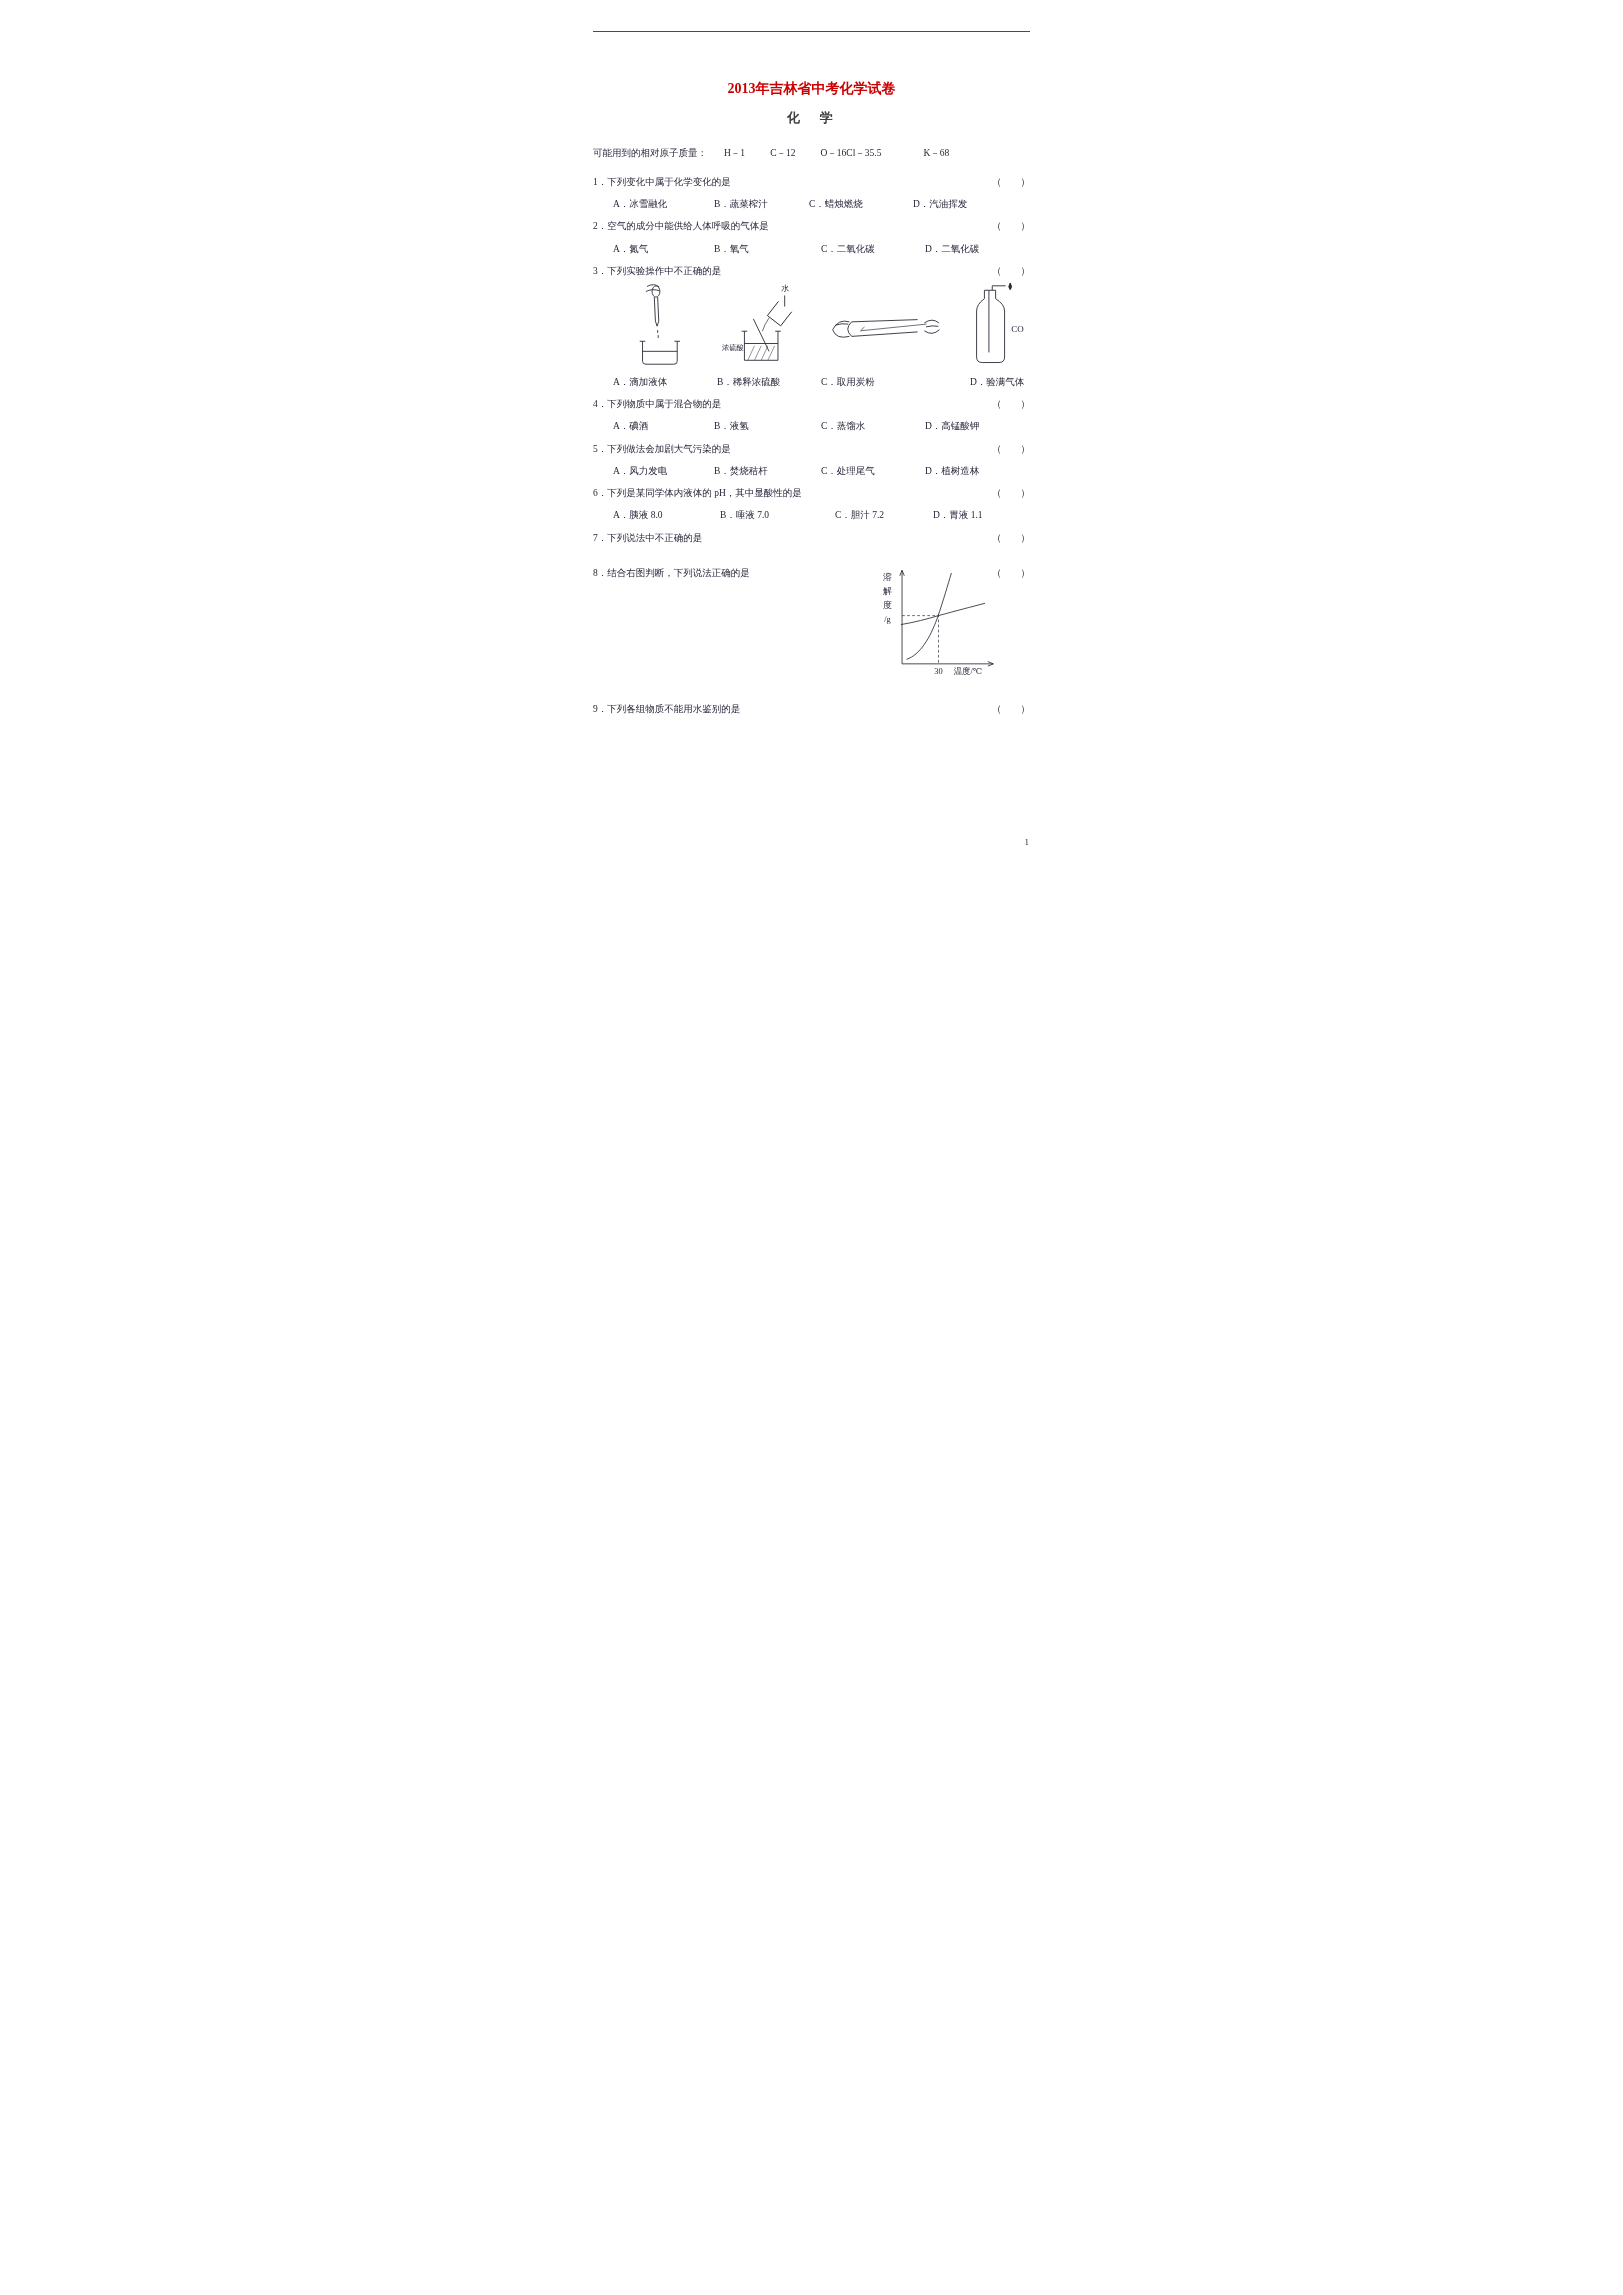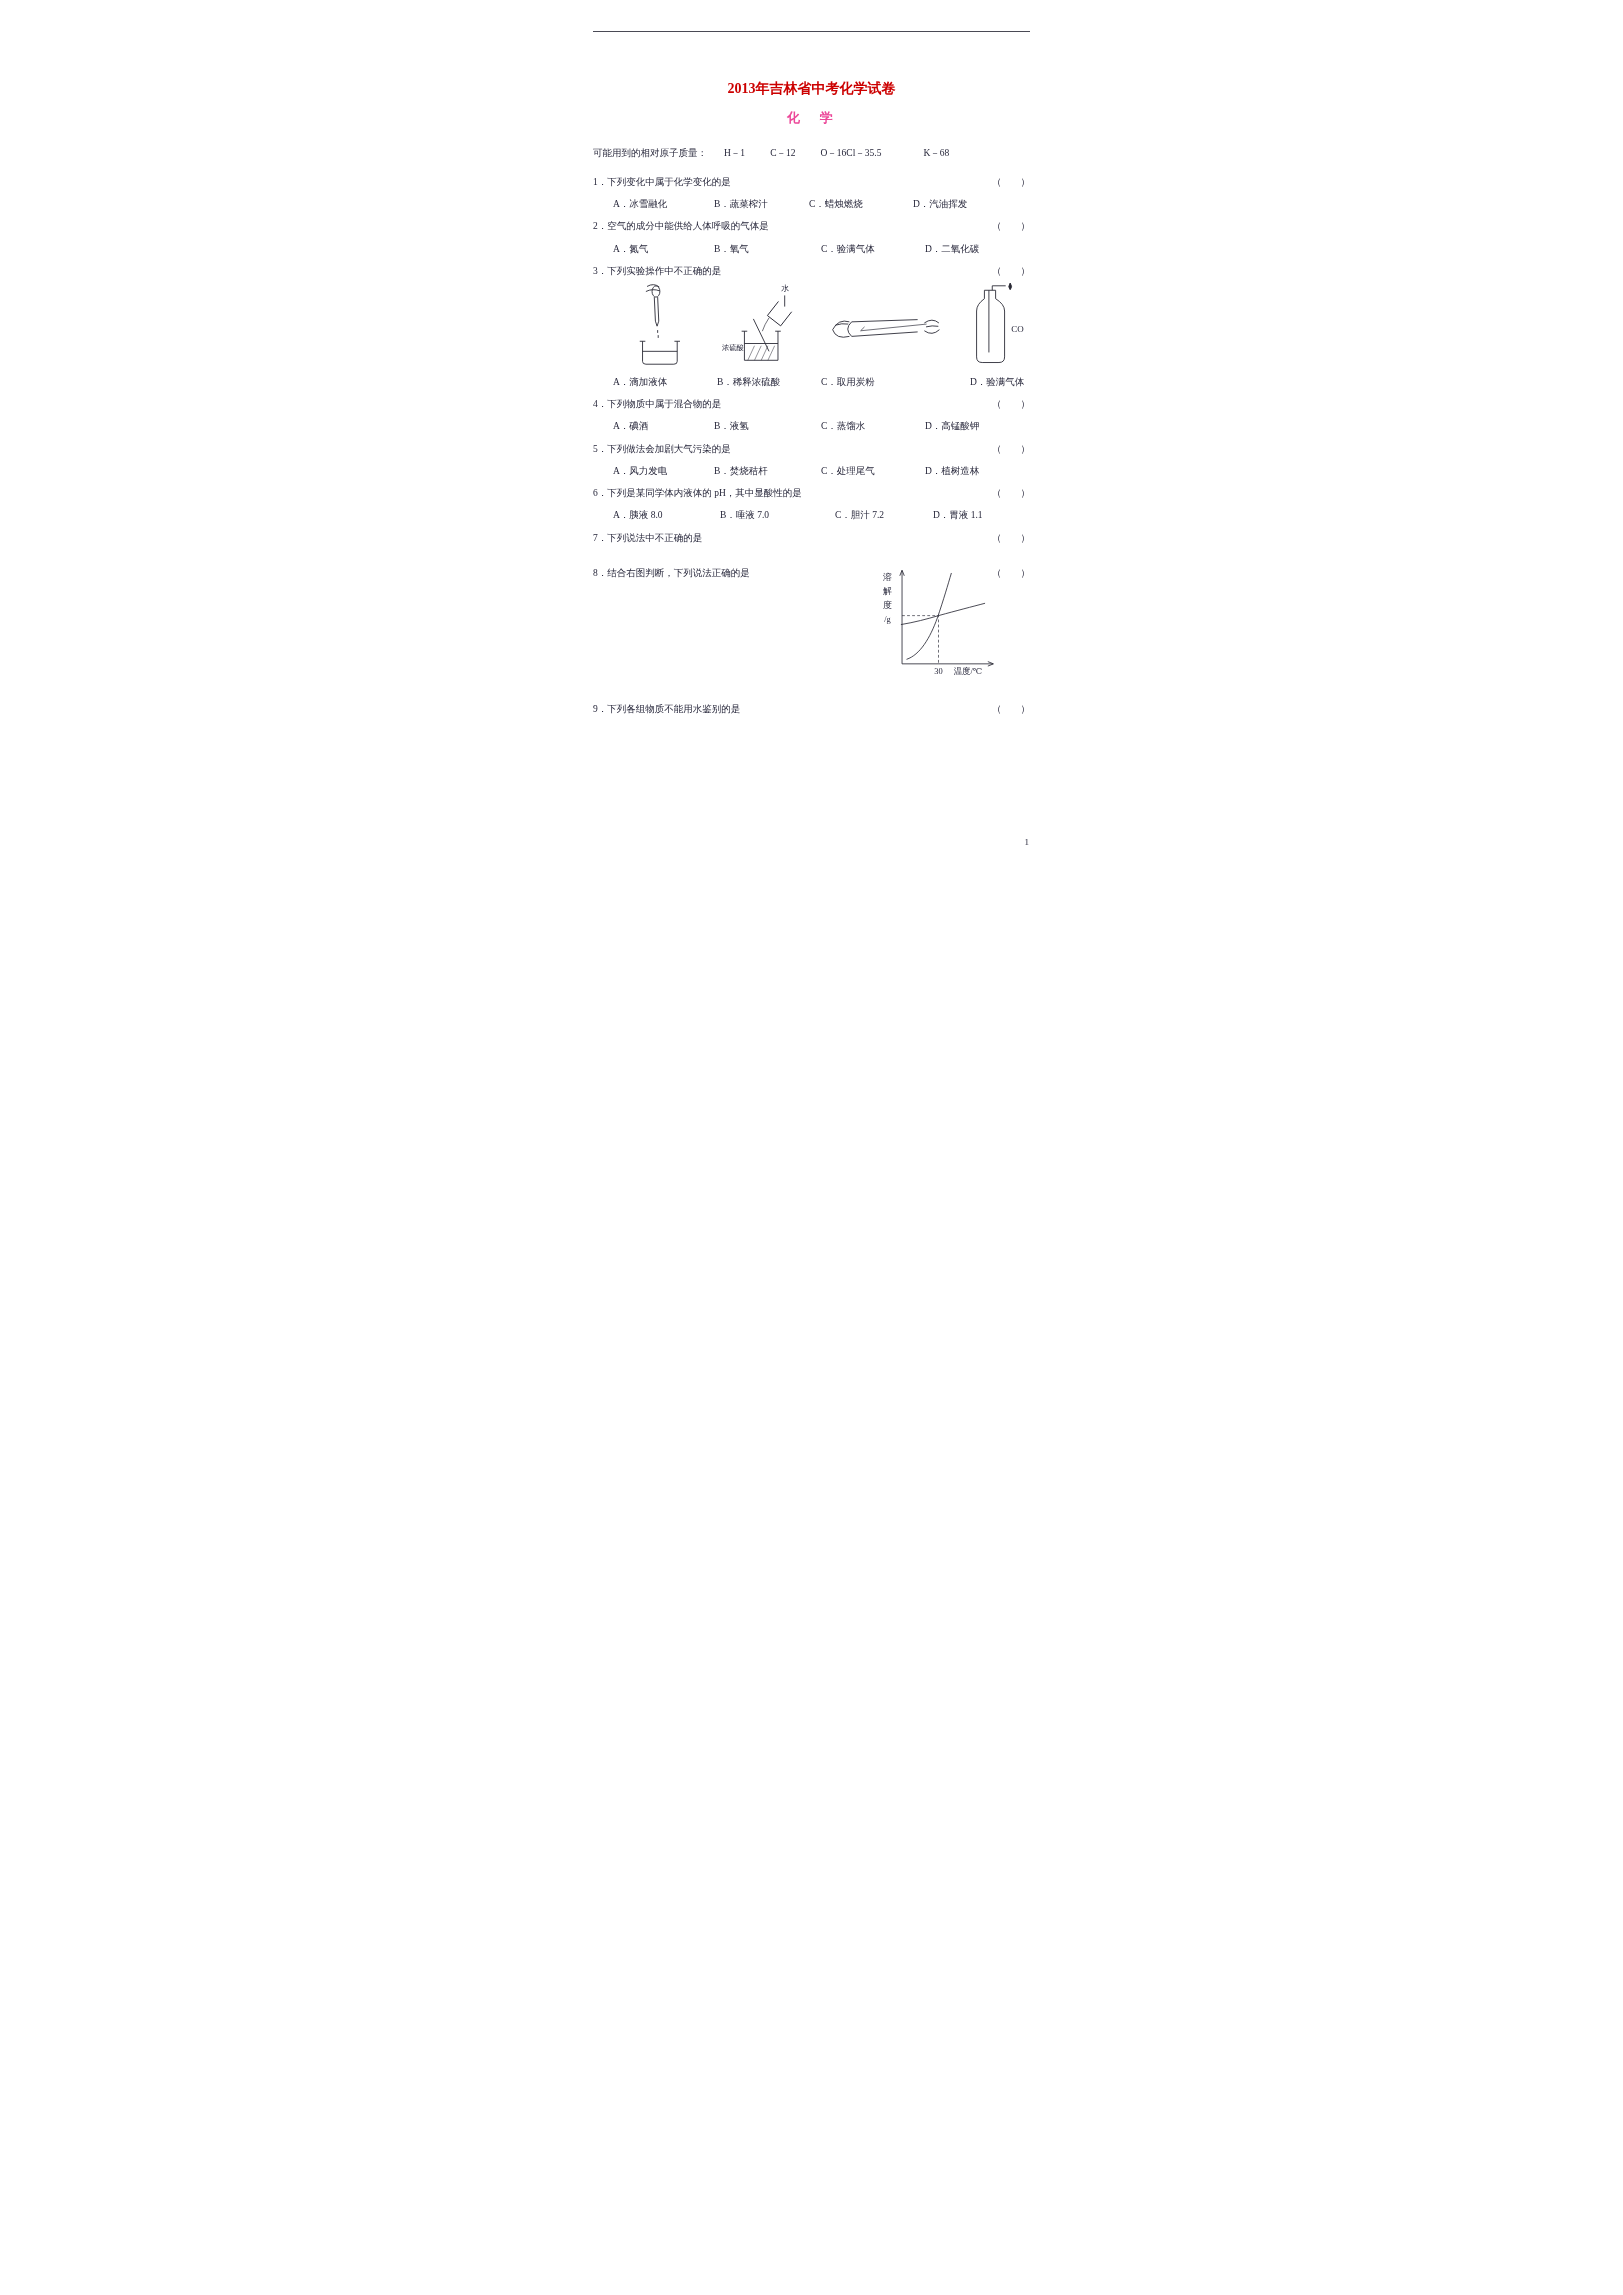--- a/index.html
+++ b/index.html
@@ -11,21 +11,21 @@
   }
   .content { padding: 0 90px; position: relative; }
   .top-rule { height: 0; border-top: 1.1px solid #4a4a55; margin-top: 31px; }
 
   .title {
     margin: 48px 0 0; text-align: center;
     font-size: 14px; font-weight: bold; color: #cc0000;
   }
   .subtitle {
     margin: 11.2px 0 0; text-align: center;
-    font-size: 13px; font-weight: bold; color: #ec4899; letter-spacing: 3.4px;
+    font-size: 13px; font-weight: bold; color: #404040; letter-spacing: 3.4px;
   }
 
   .masses { margin-top: 20px; display: flex; align-items: baseline; white-space: nowrap; }
   .masses .m:nth-child(2) { margin-left: 17px; }
   .masses .m:nth-child(3) { margin-left: 25px; }
   .masses .m:nth-child(4) { margin-left: 25px; }
   .masses .m:nth-child(5) { }
   .masses .m:nth-child(6) { margin-left: 42px; }
 
   .score-row { margin-top: 7.3px; display: flex; align-items: center; }
@@ -103,21 +103,21 @@
       </div>
 
       <div class="q">
         <div class="q-stem">
           <span>2．空气的成分中能供给人体呼吸的气体是</span>
           <span class="bracket">（　　）</span>
         </div>
         <div class="q-opts grid-b">
           <span>A．氮气</span>
           <span>B．氧气</span>
-          <span>C．验满气体</span>
+          <span>C．二氧化碳</span>
           <span>D．二氧化碳</span>
         </div>
       </div>
 
       <div class="q">
         <div class="q-stem">
           <span>3．下列实验操作中不正确的是</span>
           <span class="bracket">（　　）</span>
         </div>
 

